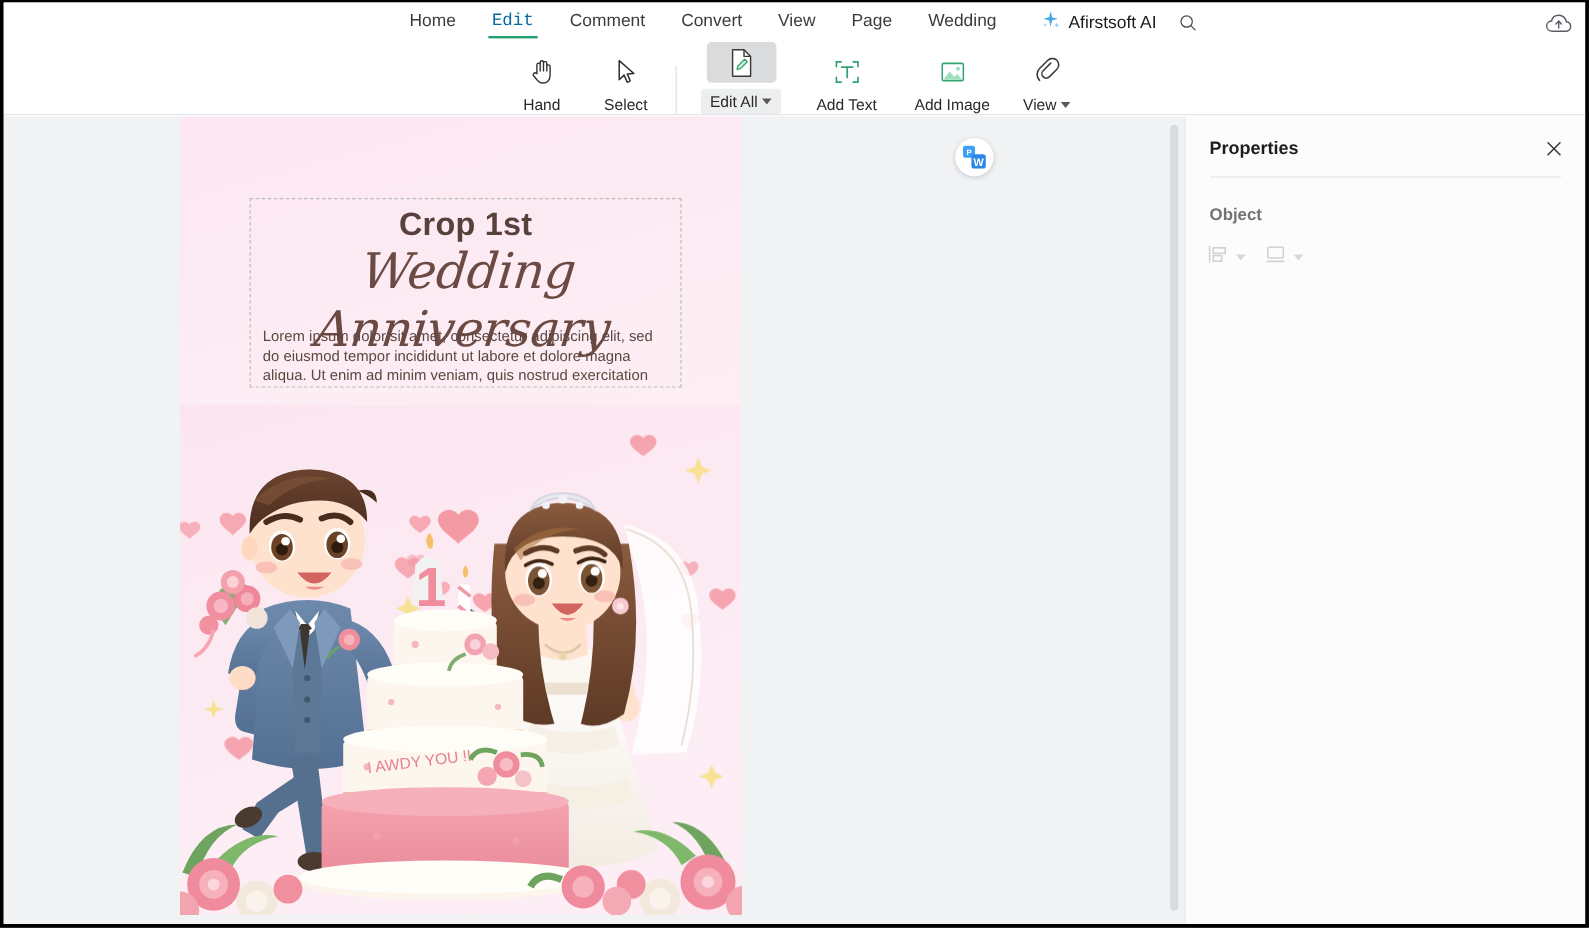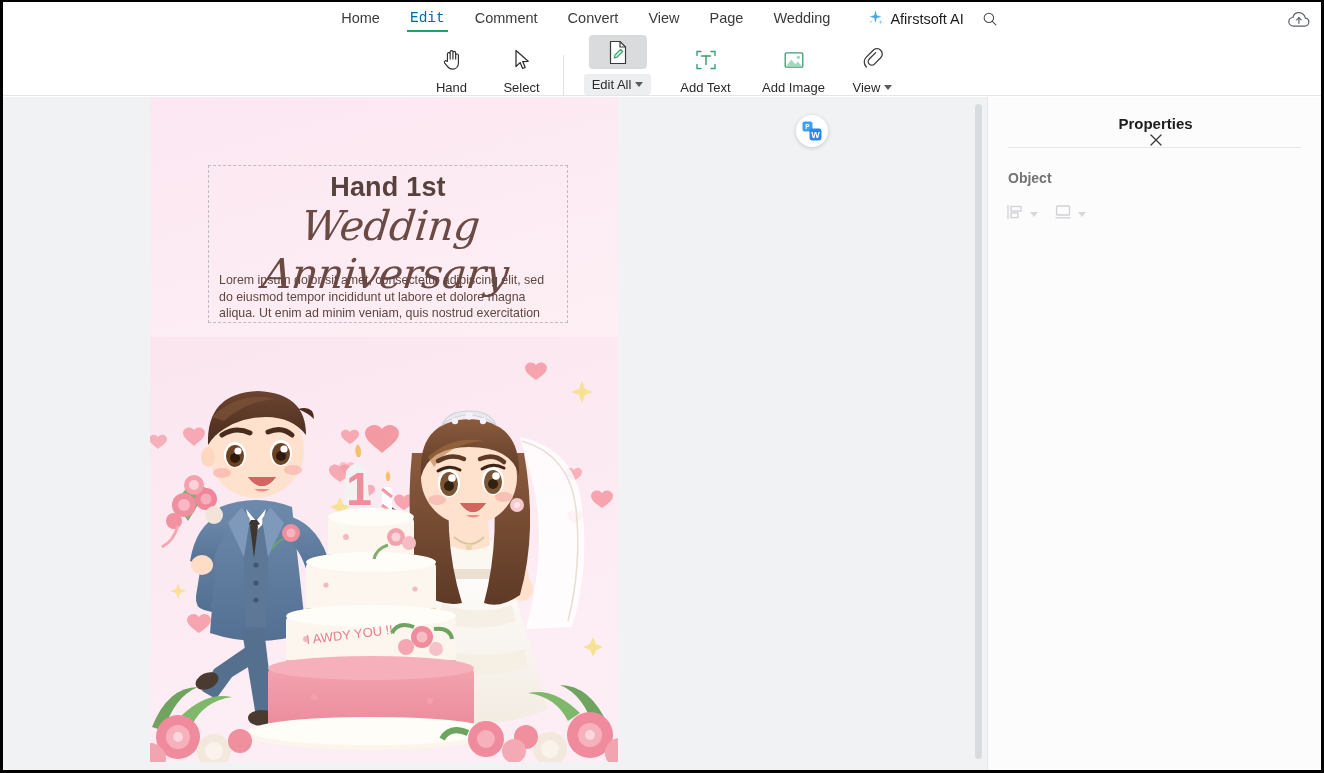--- a/index.html
+++ b/index.html
@@ -143,21 +143,21 @@
 
   
   .props {
     position: absolute; left: 984px; top: 95px;
     width: 334px; height: 673px;
     background: #fcfcfd;
     border-left: 1px solid #e3e5e8;
   }
   .props-head {
     position: absolute; left: 20px; top: 18px; right: 18px;
-    display: flex; align-items: center; justify-content: space-between; flex-direction: column;
+    display: flex; align-items: center; justify-content: space-between;
   }
   .props-title { font-size: 15px; font-weight: bold; color: #1d1d1f; }
   .props-close { cursor: pointer; width: 16px; height: 16px; }
   .props-rule {
     position: absolute; left: 20px; right: 20px; top: 50px;
     height: 1px; background: #e6e7ea;
   }
   .props-section {
     position: absolute; left: 20px; top: 73px;
     font-size: 14px; font-weight: bold; color: #737373;
@@ -293,21 +293,21 @@
 
 
     </div>
   </div>
 
   <div class="canvas">
 
     <div class="page">
 
       <div class="tbox" id="tbox-title">
-        <div class="title-line1">Hand 1st</div>
+        <div class="title-line1">Crop 1st</div>
         <div class="title-line2">Wedding Anniversary</div>
         <div class="body-text">Lorem ipsum dolor sit amet, consectetur adipiscing elit, sed do eiusmod tempor incididunt ut labore et dolore magna aliqua. Ut enim ad minim veniam, quis nostrud exercitation</div>
       </div>
 
       <div class="illo">
         <svg width="468" height="425" viewBox="0 0 468 425">
           <defs>
             <linearGradient id="bgp" x1="0" y1="0" x2="0.3" y2="1">
               <stop offset="0" stop-color="#fbe6f0"></stop>
                 <stop offset="1" stop-color="#fdeef5"></stop>

